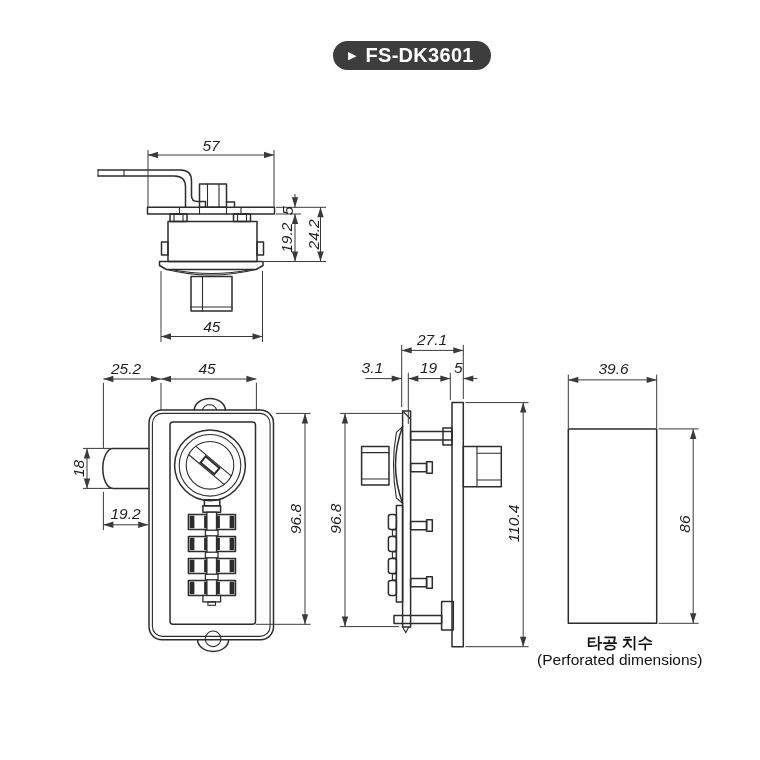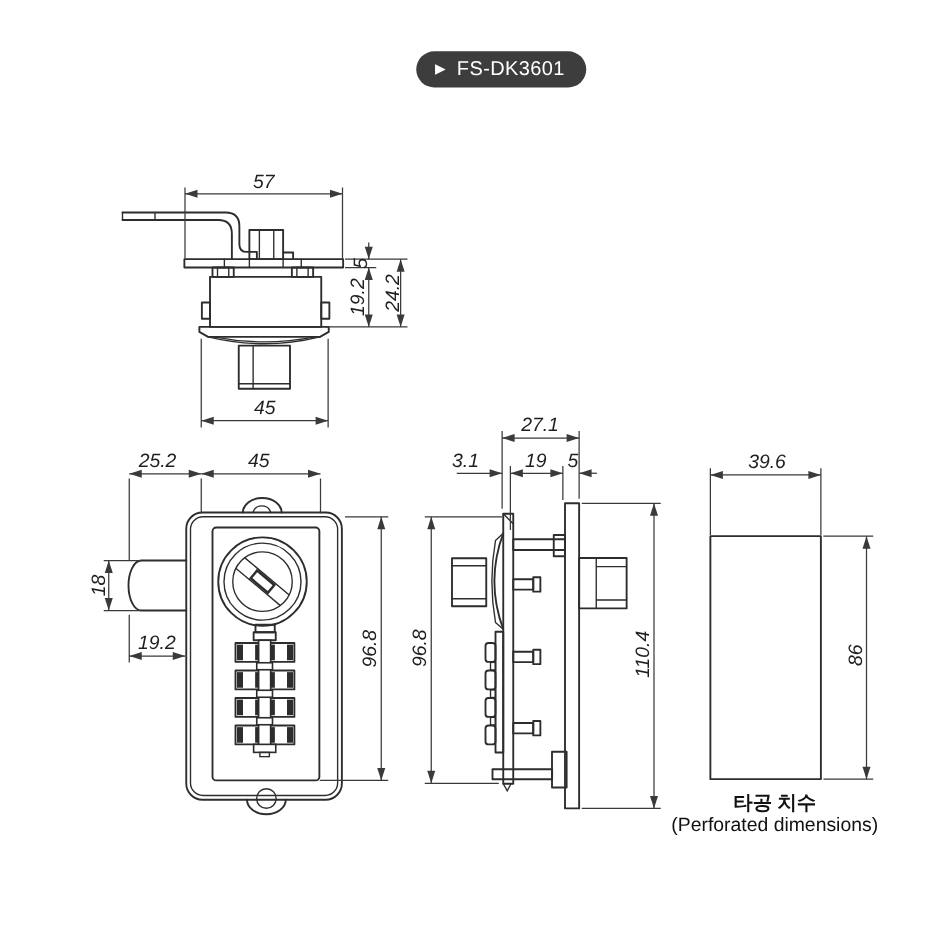--- a/index.html
+++ b/index.html
@@ -1,21 +1,21 @@
 <!DOCTYPE html>
 <html><head>
 <meta charset="utf-8">
 <style>
   html,body{margin:0;padding:0;background:#ffffff;}
   #stage{position:relative;width:760px;height:760px;background:#ffffff;overflow:hidden;
          font-family:"Liberation Sans",sans-serif;}
   .badge{position:absolute;left:333px;top:41px;height:29px;display:inline-flex;align-items:center;
          gap:9px;padding:0 17px 0 15px;background:#3d3d3d;border-radius:15px;color:#ffffff;}
   .badge .play{font-size:11px;line-height:1;}
-  .badge .label{font-size:16px;font-weight:400;letter-spacing:.3px;}
+  .badge .label{font-size:20px;font-weight:700;letter-spacing:.3px;}
   svg#drawing{position:absolute;left:0;top:0;}
   svg text{font-family:"Liberation Sans",sans-serif;font-style:italic;font-size:15.5px;fill:#1f1f1f;}
   svg text.caption-ko{font-style:normal;font-weight:600;font-size:15.5px;fill:#111111;}
   svg text.caption-en{font-style:normal;font-weight:400;font-size:15.5px;fill:#111111;}
   .part{stroke:#2d2d2d;stroke-width:1.5;fill:none;stroke-linejoin:round;stroke-linecap:round;}
   .thin{stroke:#2d2d2d;stroke-width:1.1;fill:none;stroke-linecap:round;}
   .fillc{fill:#2d2d2d;stroke:none;}
   .wfill{stroke:#2d2d2d;stroke-width:1.3;fill:#ffffff;}
   .dim{stroke:#3a3a3a;stroke-width:1;fill:none;}
 </style>

